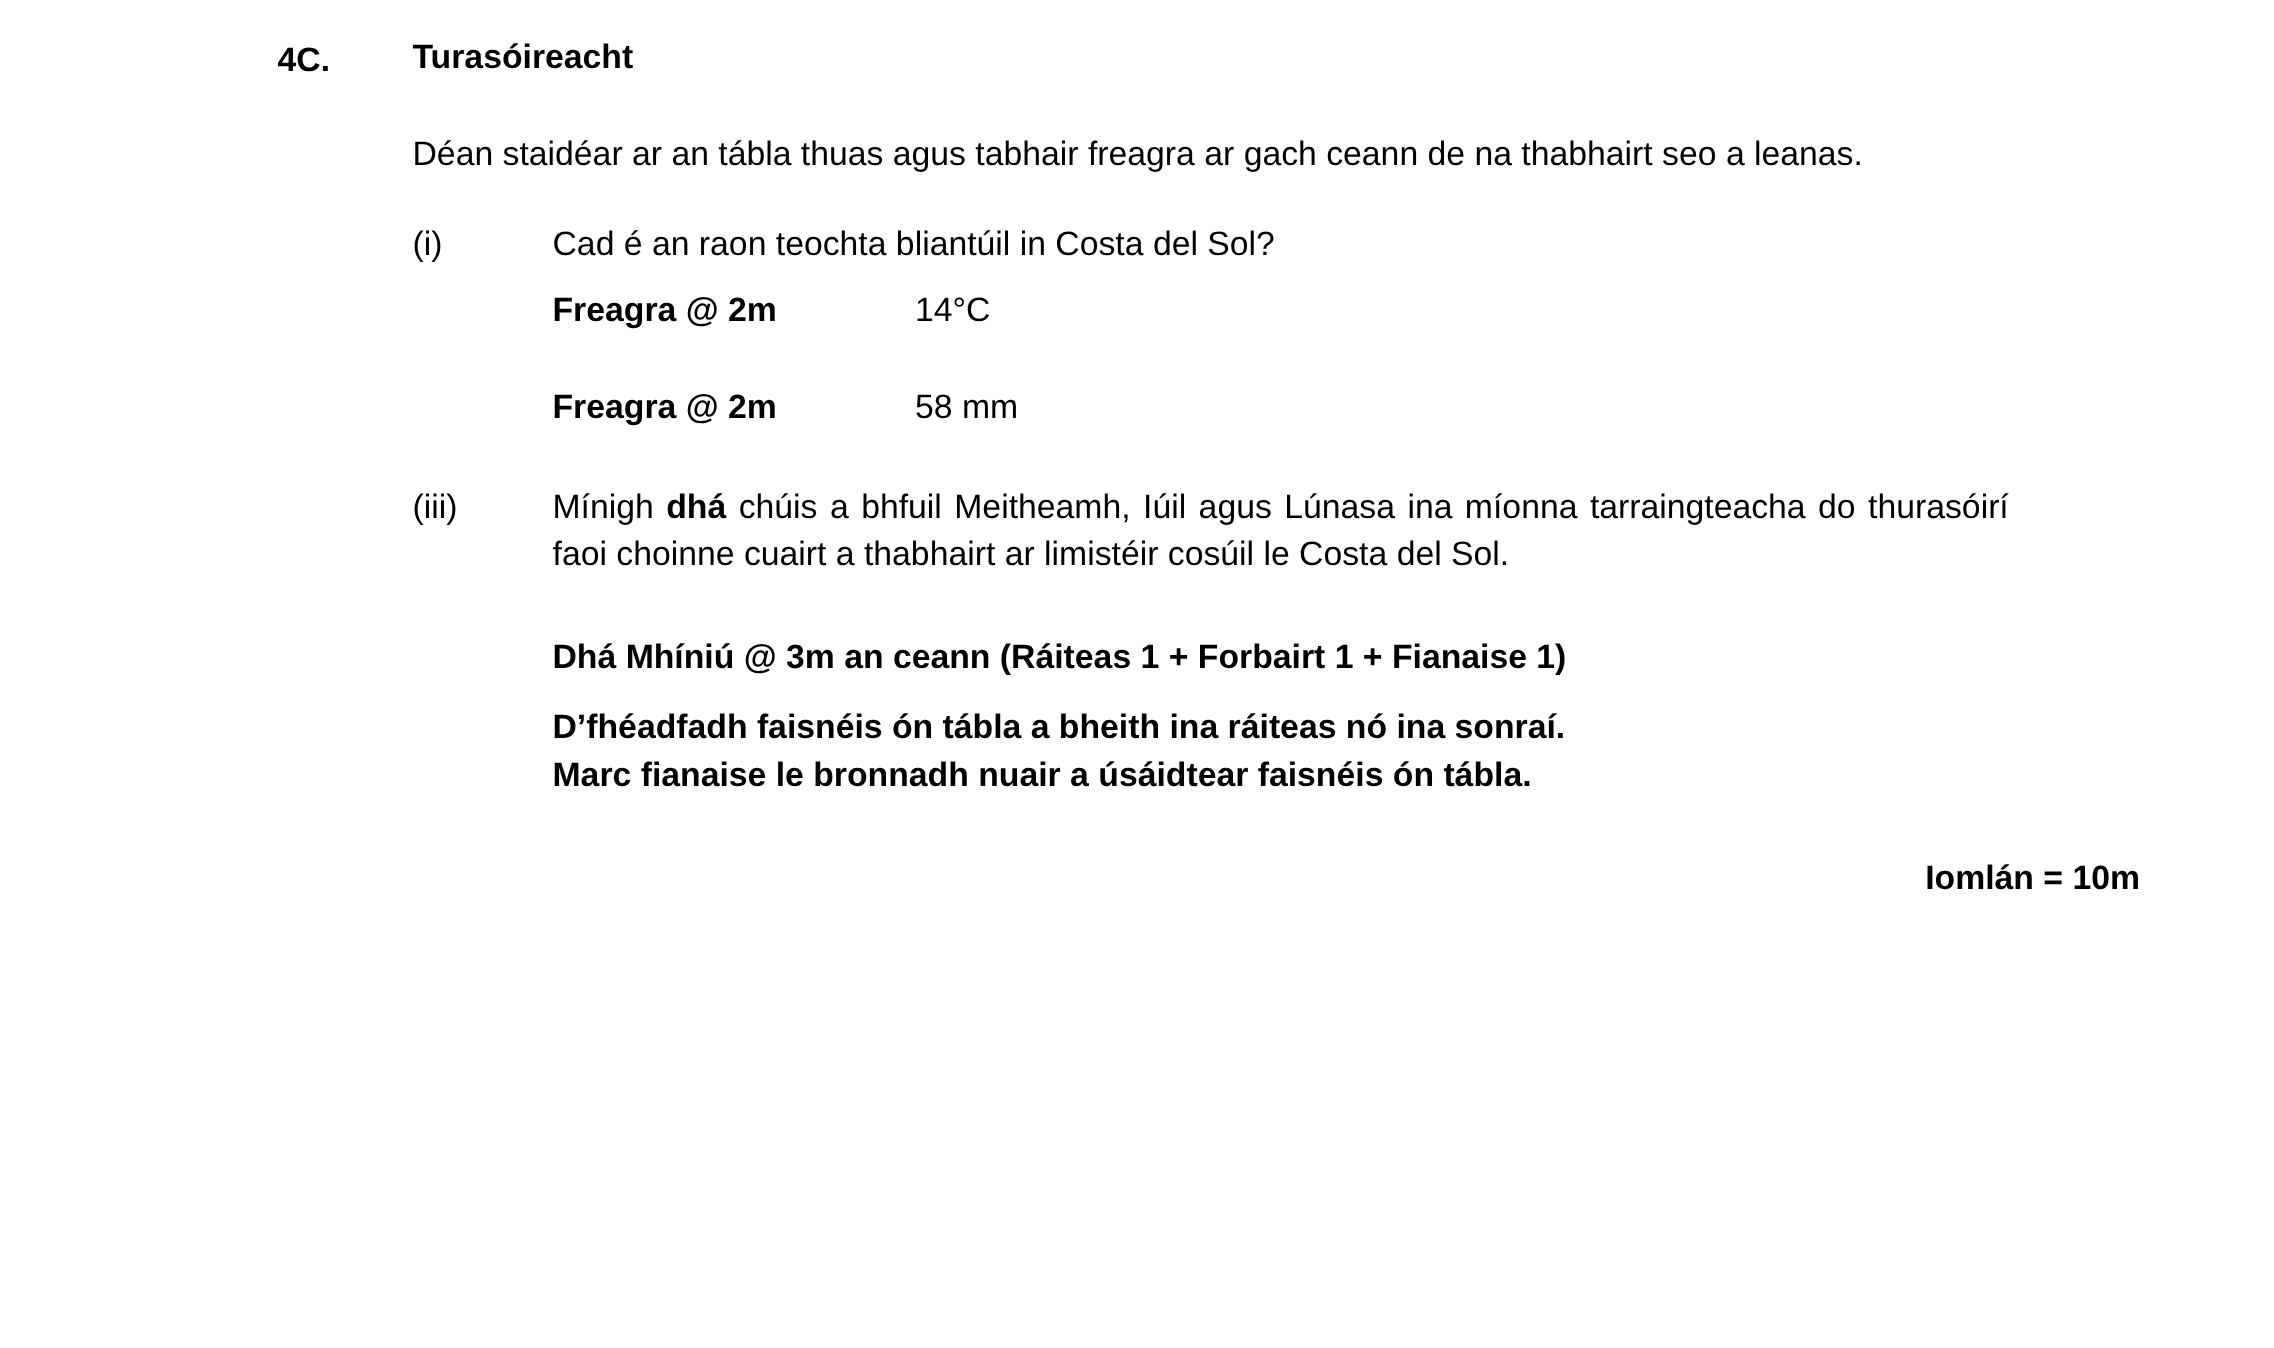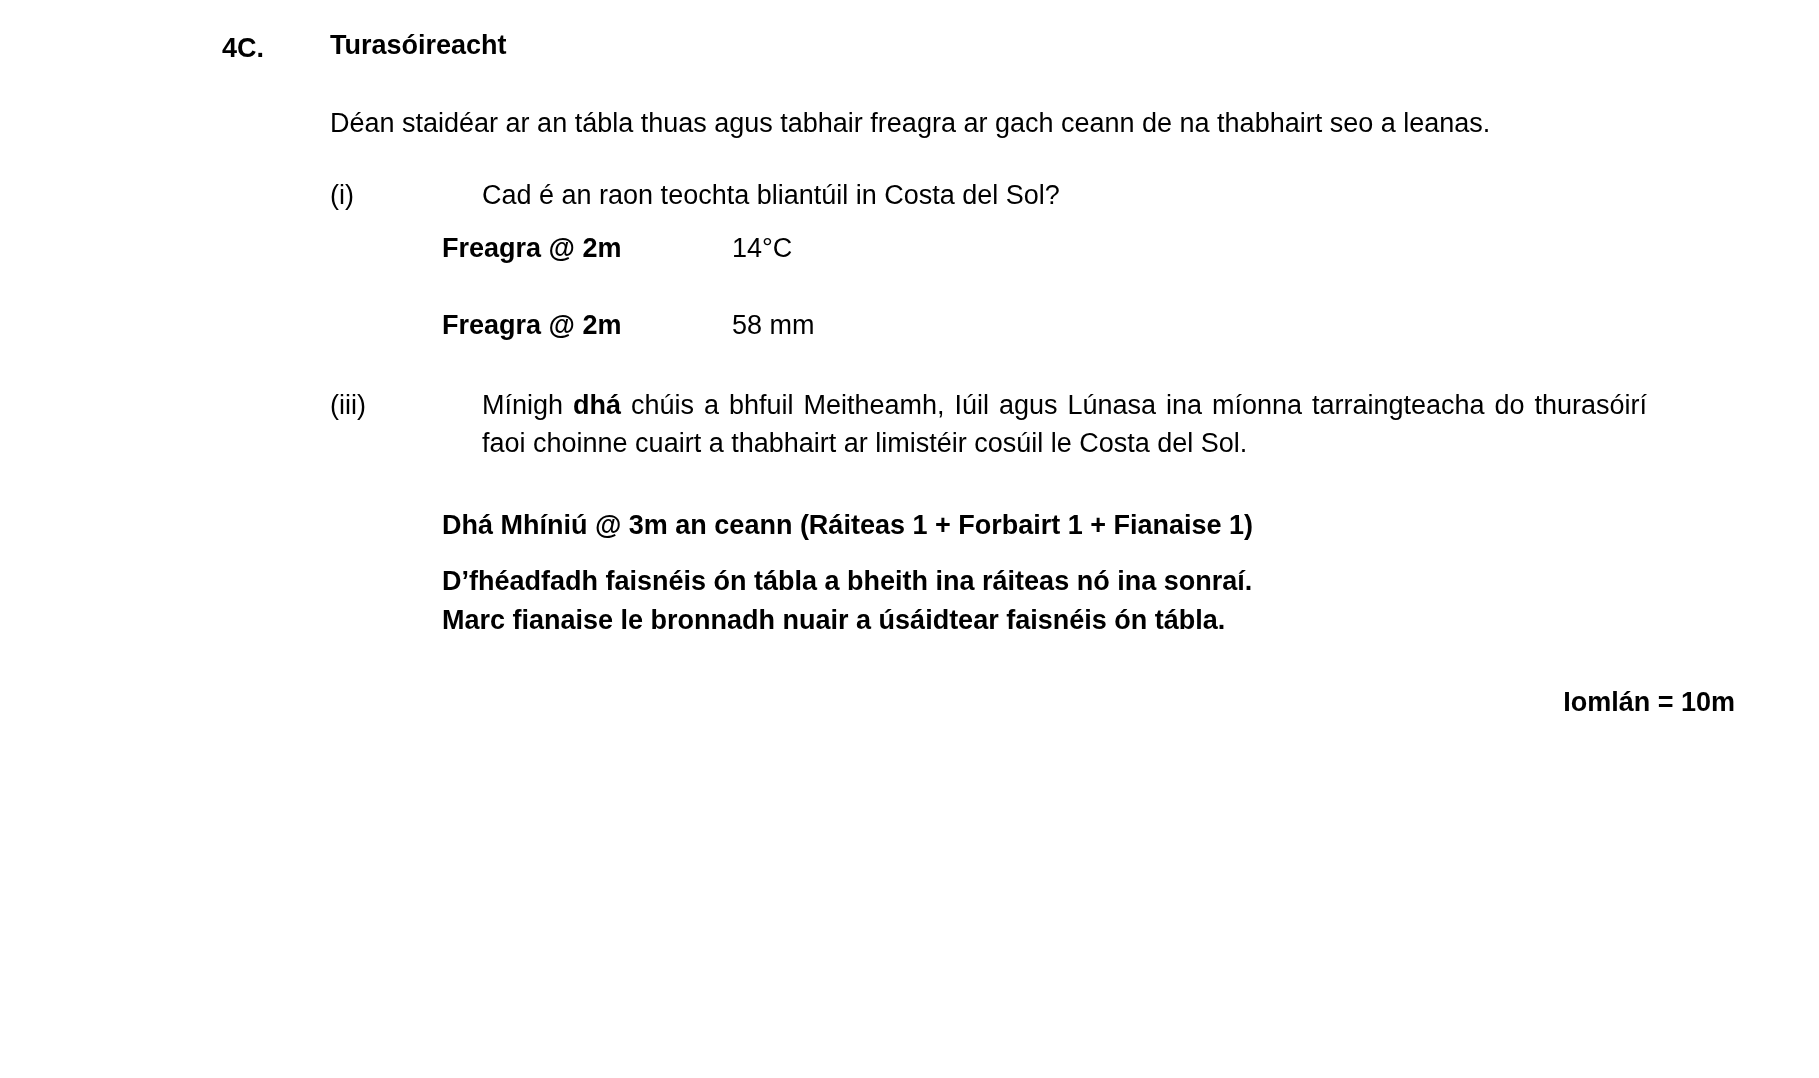--- a/index.html
+++ b/index.html
@@ -63,21 +63,20 @@
     margin-bottom: 18px;
   }
   .q-row .marker {
     width: 112px;
     font-size: 27px;
   }
   .q-text {
     width: 1165px;
     font-size: 27px;
     line-height: 1.40;
-    margin-left: 40px;
   }
   .q-text.justify {
     text-align: justify;
     text-align-last: left;
   }
 
   
   .answer-row {
     margin-left: 442px;
     display: flex;
@@ -103,21 +102,21 @@
     font-size: 27px;
     line-height: 1.46;
   }
   .note-heading {
     margin-bottom: 16px;
   }
 
   .total-row {
     margin-top: 46px;
     text-align: right;
-    padding-right: 84px;
+    padding-right: 107px;
     font-weight: bold;
     font-size: 27px;
   }
   b.inline-bold { font-weight: bold; }
 </style>
 </head>
 <body>
 
 <div class="page">
 

